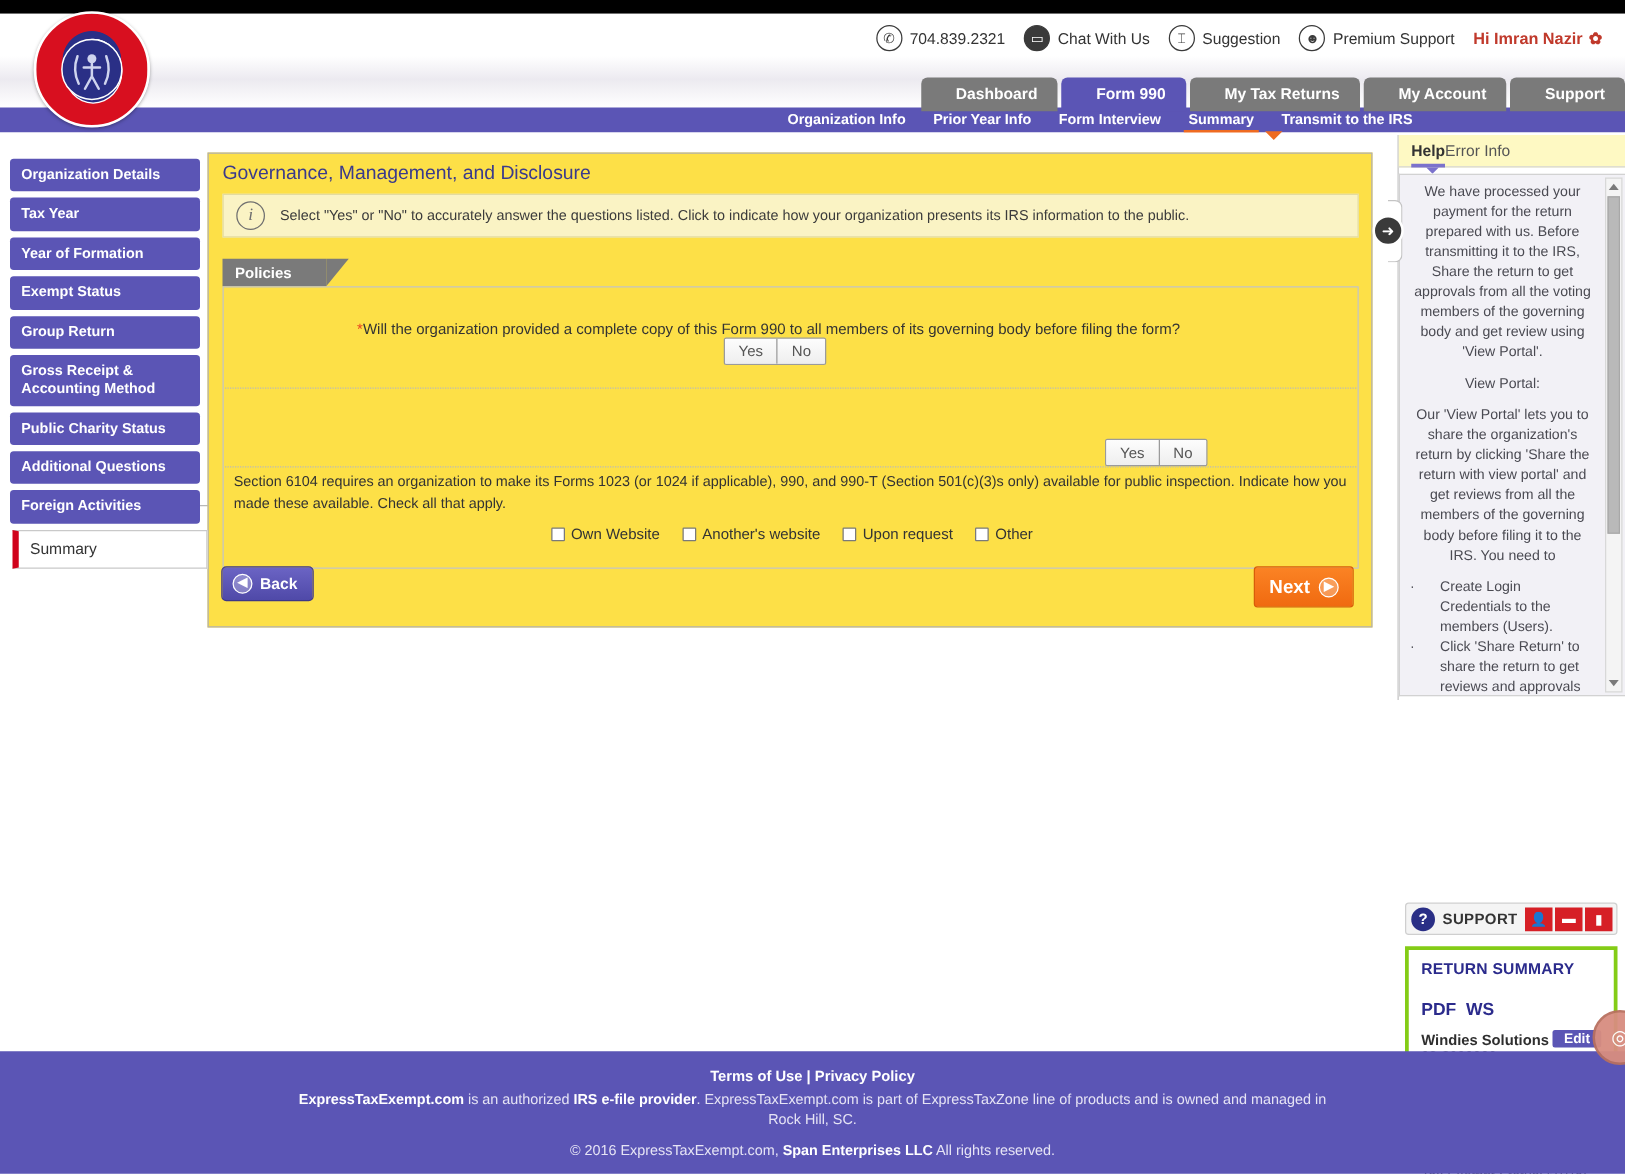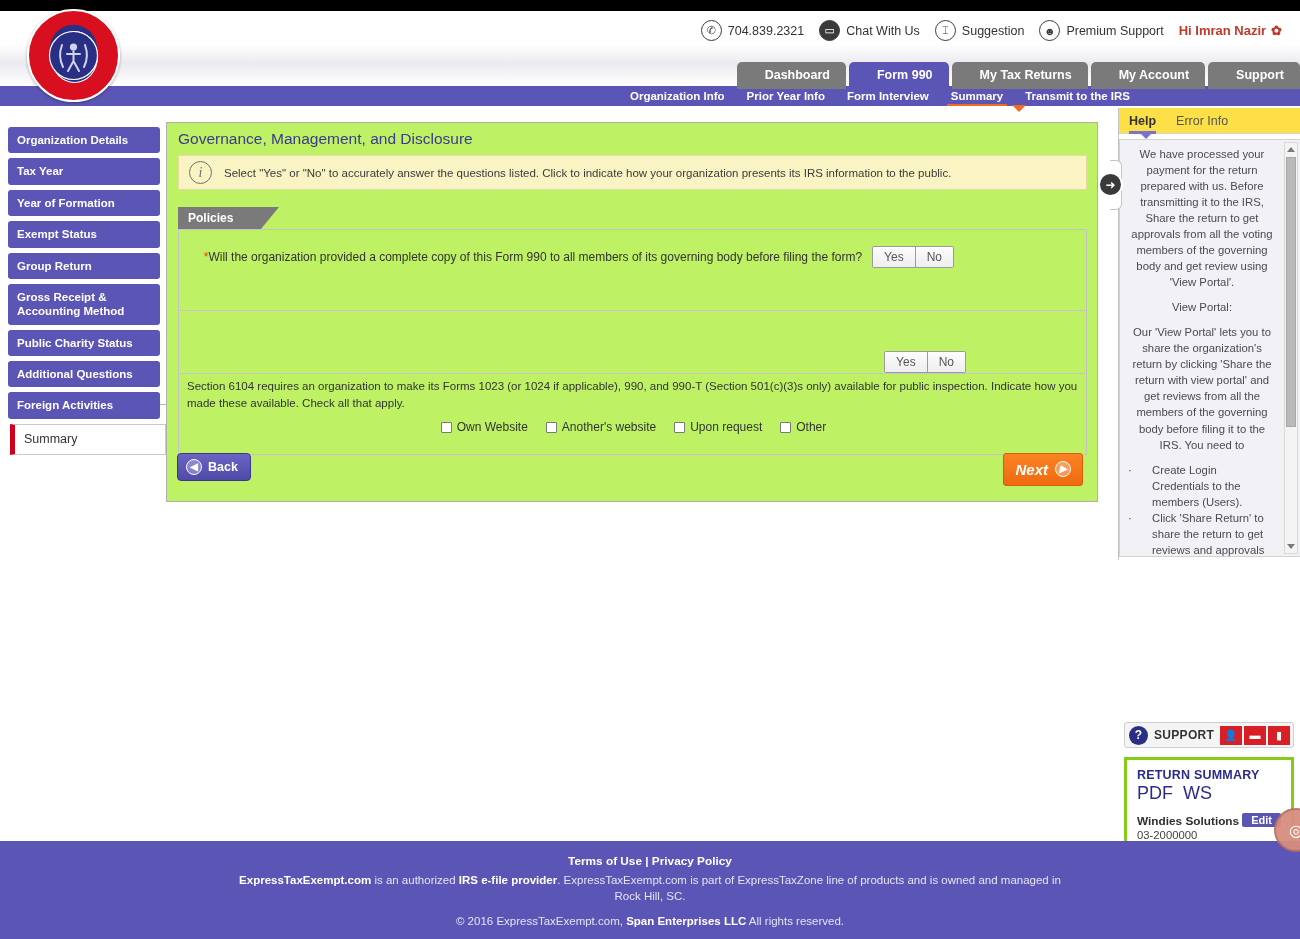--- a/index.html
+++ b/index.html
@@ -135,21 +135,21 @@
     position: absolute; left: 8px; top: 127px;
     width: 160px; height: 278px;
     border: 1px solid #b8b8b8; border-left: none; border-top: none;
     pointer-events: none;
   }
 
   
   .content-panel {
     position: absolute; left: 166px; top: 122px;
     width: 932px; height: 380px;
-    background: #bef264;
+    background: #fde047;
     border: 1px solid #b0b0b0;
   }
   .panel-title {
     position: absolute; left: 11px; top: 7px;
     color: #3a3a8c; font-size: 15.5px;
   }
   .info-bar {
     position: absolute; left: 11px; top: 32px;
     width: 909px; height: 35px;
     background: #faf3c4; border: 1px solid #e3dba0;
@@ -220,41 +220,41 @@
     color: #ffffff; font-size: 12.5px; font-weight: bold;
     padding: 5px 12px 5px 8px; cursor: pointer;
     display: flex; align-items: center; gap: 6px;
   }
   .btn-next {
     position: absolute; right: 14px; top: 330px;
     background: linear-gradient(to bottom,#fb8324,#f06a10);
     border: 1px solid #d85c09; border-radius: 3px;
     color: #ffffff; font-size: 15px; font-weight: bold;
     padding: 7px 11px; cursor: pointer;
-    display: flex; align-items: flex-start; gap: 7px; font-style: italic;
+    display: flex; align-items: center; gap: 7px;
   }
   .circ-arrow {
     width: 16px; height: 16px; border-radius: 50%;
     background: rgba(255,255,255,.28);
     border: 1.5px solid #ffffff;
     display: flex; align-items: center; justify-content: center;
     font-size: 10px; color: #fff; flex: none; line-height: 1;
   }
 
   
   .help-panel {
     position: absolute; left: 1118px; top: 108px;
     width: 182px; height: 452px;
     background: #ffffff;
     border-left: 1px solid #c4c4c4;
   }
   .help-tabs {
     position: absolute; left: 0; top: 0; width: 182px; height: 26px;
-    display: flex; align-items: center; gap: 20px; padding-left: 10px;
-    border-bottom: 1px solid #d5d5d5; background: #fde047;
+    display: flex; align-items: center; padding-left: 10px;
+    border-bottom: 1px solid #d5d5d5; background: #fef9c3;
   }
   .help-tab { font-size: 12.5px; color: #555; cursor: pointer; height: 26px; line-height: 26px; }
   .help-tab.active { color: #333; font-weight: bold; border-bottom: 3px solid #7b72cc; }
   .help-tab-caret {
     position: absolute; left: 22px; top: 26px;
     width: 0; height: 0;
     border-left: 5px solid transparent; border-right: 5px solid transparent;
     border-top: 5px solid #7b72cc;
   }
   .help-body {
@@ -324,21 +324,21 @@
   }
 
   
   .ret-panel {
     position: absolute; left: 1124px; top: 757px;
     width: 170px; height: 158px;
     background: #ffffff; border: 3px solid #84cc16;
     padding: 8px 10px;
   }
   .ret-title { color: #2b2b8c; font-size: 12.5px; font-weight: bold; letter-spacing: .2px; }
-  .ret-sub { color: #2b2b8c; font-size: 18px; font-weight: normal; margin-top: 1px; }
+  .ret-sub { color: #2b2b8c; font-size: 14px; font-weight: bold; margin-top: 17px; }
   .ret-sub span { cursor: pointer; }
   .ret-row { margin-top: 10px; position: relative; }
   .ret-name { font-size: 11.8px; font-weight: bold; color: #2f2f2f; }
   .ret-meta { font-size: 11.3px; color: #444; line-height: 1.35; }
   .ret-edit {
     position: absolute; right: 0; top: -1px;
     background: #5b55b5; color: #fff; font-size: 11px; font-weight: bold;
     padding: 1px 9px; border-radius: 2px; cursor: pointer;
   }
   .ret-dotted { border-top: 1px dashed #b9b9b9; margin-top: 9px; }
@@ -446,21 +446,21 @@
 
   <div class="info-bar">
     <span class="info-ico">i</span>
     <span class="info-text">Select "Yes" or "No" to accurately answer the questions listed. Click to indicate how your organization presents its IRS information to the public.</span>
   </div>
 
   <div class="section-tab">Policies</div>
 
   <div class="section-body">
 
-    <div class="qrow" style="right:132px; top:16px;">
+    <div class="qrow" style="right:132px; top:26px;flex-direction:column;">
       <span class="qtext"><span class="star">*</span><span>Will the organization provided a complete copy of this Form 990 to all members of its governing body before filing the form?</span></span>
       <span class="yn-group">
         <span class="yn-btn">Yes</span>
         <span class="yn-btn">No</span>
       </span>
     </div>
 
     <div class="dotted-sep" style="top:80px;"></div>
 
     <div class="qrow" style="right:120px; top:121px;">

